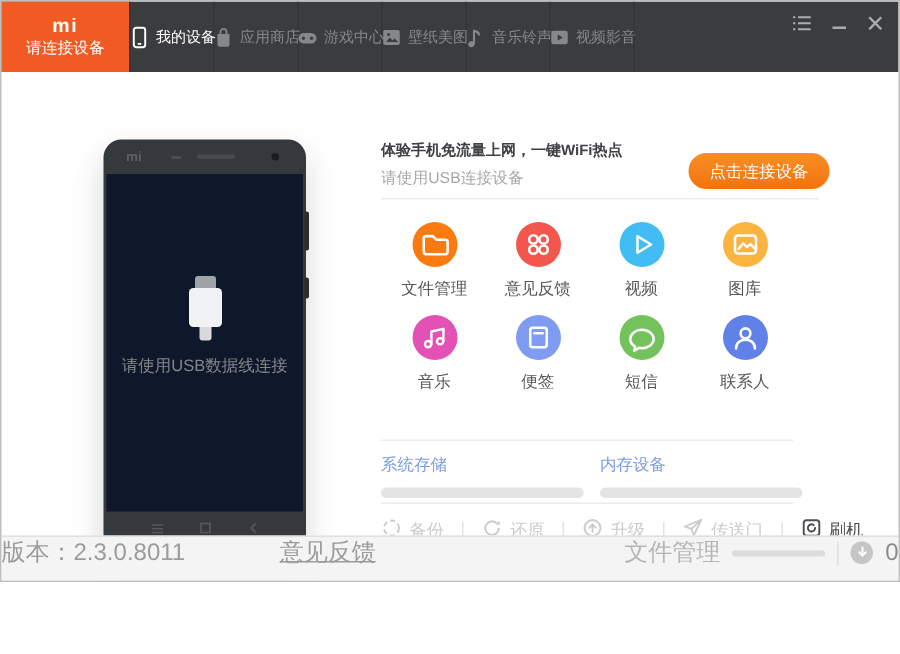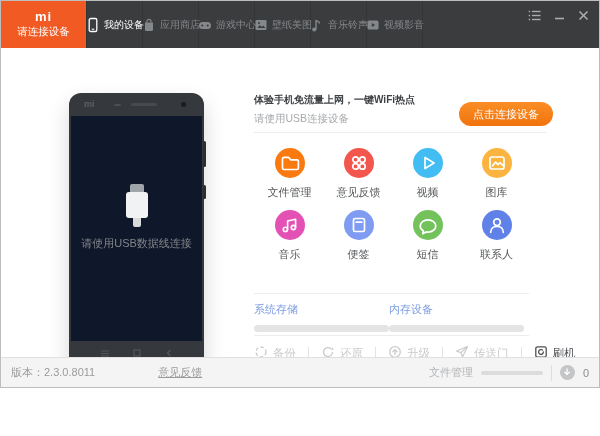--- a/index.html
+++ b/index.html
@@ -40,32 +40,32 @@
   .subtext{position:absolute;left:253px;top:111px;font-size:10.5px;color:#a6a9ab;}
   .connect-btn{position:absolute;left:458px;top:101px;height:24px;padding:0 14px;border:none;border-radius:12px;
     background:linear-gradient(#fa8e26,#f2730d);color:#fff;font-size:11px;display:flex;align-items:center;cursor:pointer;
     font-family:inherit;text-align:center;}
   .divider{position:absolute;left:253px;height:1px;background:#ececec;}
   .d1{top:131px;width:292px;} .d2{top:292px;width:275px;} .d3{top:334px;width:275px;}
   .grid{position:absolute;left:254px;top:147px;width:276px;display:grid;grid-template-columns:repeat(4,1fr);row-gap:10px;}
   .sc{display:flex;flex-direction:column;align-items:center;cursor:pointer;}
   .sc-circle{width:30px;height:30px;border-radius:50%;display:flex;align-items:center;justify-content:center;}
   .sc-label{margin-top:7px;font-size:11px;color:#55585a;white-space:nowrap;}
-  .storage{position:absolute;left:253px;top:301px;display:flex;}
+  .storage{position:absolute;left:253px;top:301px;display:flex;gap:11px;}
   .st-col{width:135px;}
   .st-label{font-size:11px;color:#7b9ce2;cursor:pointer;}
   .st-bar{margin-top:8px;height:7px;background:#e4e4e4;border-radius:4px;overflow:hidden;}
   .st-fill{height:100%;width:0;background:#8fb2f0;}
   .tools{position:absolute;left:253px;top:344px;display:flex;align-items:center;font-size:11.5px;}
   .tool{display:flex;align-items:center;gap:5px;cursor:pointer;white-space:nowrap;}
   .tool.off{color:#c9cbcd;} .tool.on{color:#4d5053;}
   .tool-sep{width:1px;height:12px;background:#e4e4e4;margin:0 12px;}
   
   .statusbar{position:absolute;left:0;right:0;bottom:0;height:30px;background:#f4f4f4;border-top:1px solid #e0e0e0;
-    display:flex;align-items:center;padding:0 10px;box-sizing:border-box;font-size:11px;color:#9b9b9b;}
+    display:flex;align-items:flex-start;padding:0 0;box-sizing:border-box;font-size:16px;color:#9b9b9b;}
   .sb-left{display:flex;align-items:center;gap:15px;}
   .feedback{text-decoration:underline;cursor:pointer;color:#9b9b9b;margin-left:48px;}
   .sb-right{margin-left:auto;display:flex;align-items:center;gap:8px;color:#b3b5b7;}
   .task-line{width:62px;height:4px;border-radius:2px;background:#dcdcdc;}
   .sb-sep{width:1px;height:16px;background:#dddddd;}
   .dl-circle{width:15px;height:15px;border-radius:50%;background:#c3c5c7;display:flex;align-items:center;justify-content:center;cursor:pointer;}
   .task-count{color:#8b8b8b;}
 </style>
 </head>
 <body>

